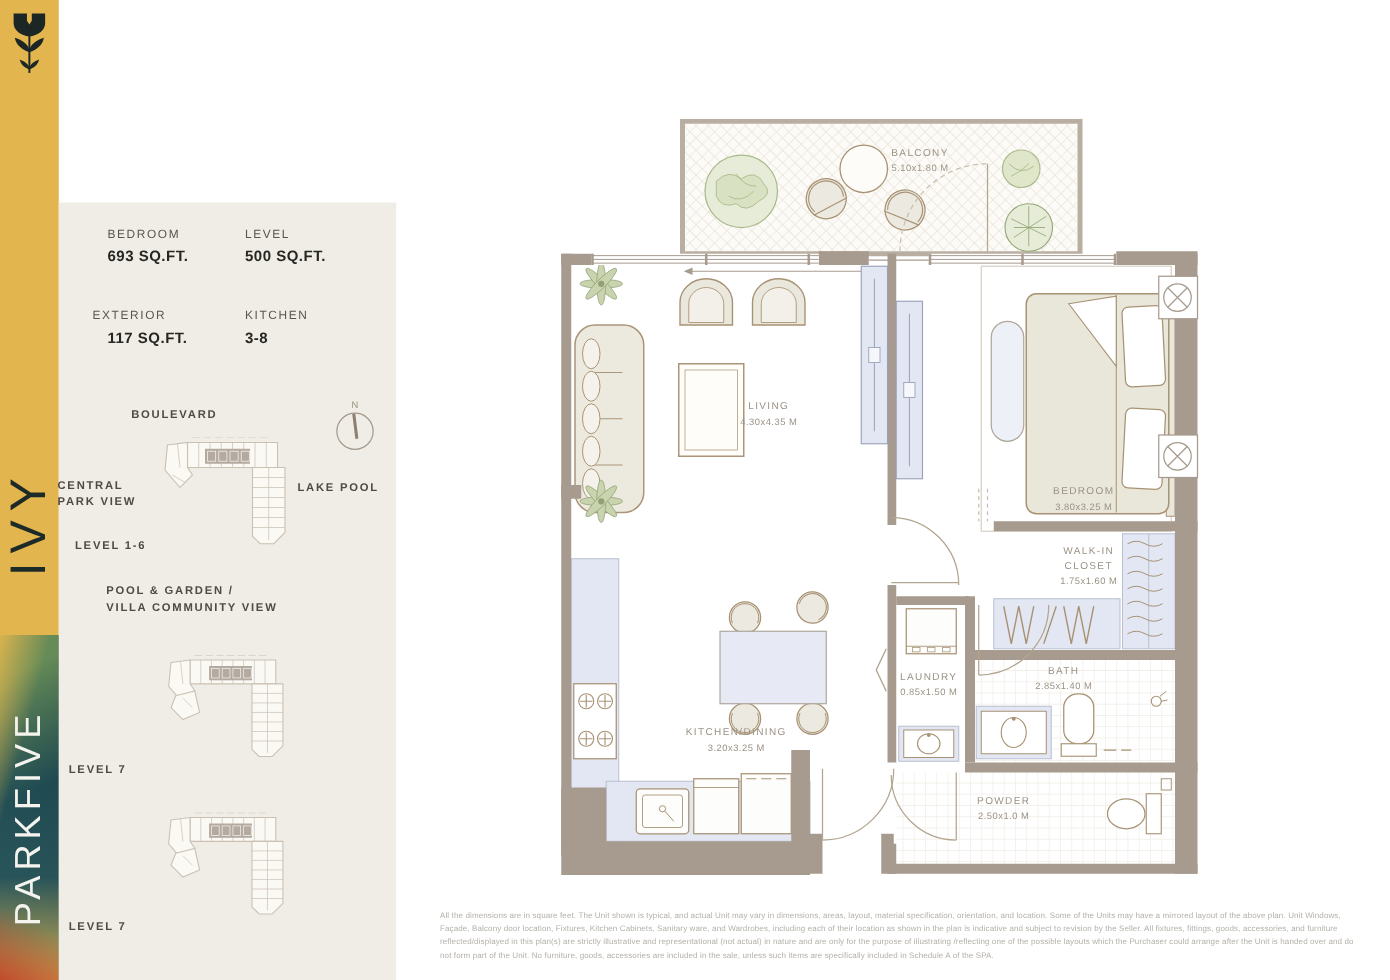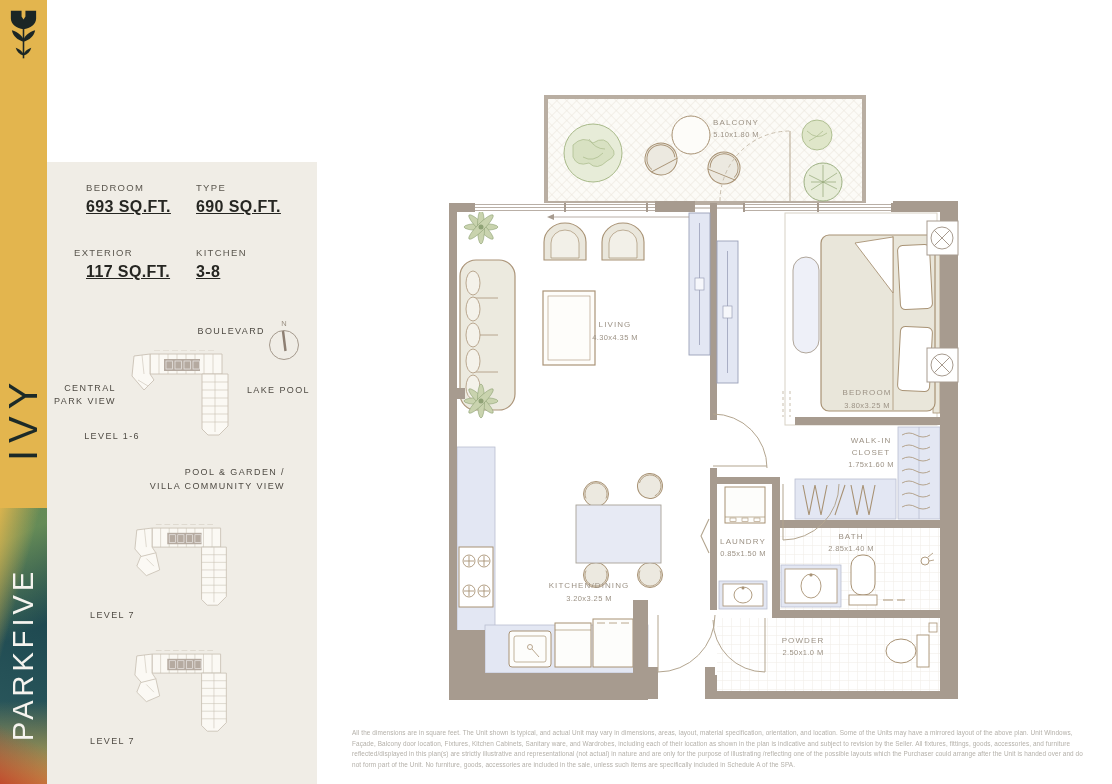--- a/index.html
+++ b/index.html
@@ -21,22 +21,22 @@
   #project-name{left:0;top:535px;width:47px;height:238px;font-size:29px;letter-spacing:4px;
     color:#f5f3ee;font-weight:500;line-height:47px;}
   
   #dark-box{left:47px;top:0;width:218px;height:162px;background:#1b2625;color:#f1efe9;}
   #type-label{left:39px;top:24px;font-size:9.5px;letter-spacing:2.2px;color:#c9c7bf;font-weight:500;}
   #type-number{left:36px;top:36px;font-size:64px;font-weight:400;letter-spacing:2px;color:#f1efe9;}
   #bhk{left:39px;top:115px;font-size:21px;letter-spacing:1px;font-weight:500;color:#f1efe9;}
   
   #beige-panel{left:47px;top:162px;width:270px;height:622px;background:#f0ede6;}
   .stat-label{font-size:9.5px;letter-spacing:1.3px;color:#5a564e;font-weight:500;}
-  .stat-value{font-size:16px;letter-spacing:.4px;color:#262622;font-weight:600;text-decoration:underline;}
-  .kp-label{font-size:9px;letter-spacing:1.4px;color:#4f4b44;font-weight:400;text-align:right;}
+  .stat-value{font-size:12px;letter-spacing:.4px;color:#262622;font-weight:600;}
+  .kp-label{font-size:9px;letter-spacing:1.4px;color:#4f4b44;font-weight:700;text-align:left;}
   
   .rlbl{font-family:"Liberation Sans",sans-serif;font-size:8px;fill:#9c9285;
         letter-spacing:1.1px;text-anchor:middle;font-weight:500;}
   .rdim{font-family:"Liberation Sans",sans-serif;font-size:7.5px;fill:#9c9285;
         letter-spacing:.4px;text-anchor:middle;}
   #disclaimer{left:352px;top:722px;width:740px;font-size:6.4px;line-height:1.62;
     color:#b4b0a9;letter-spacing:.1px;}
 </style>
 </head>
 <body>
@@ -58,22 +58,22 @@
   </svg>
 
   <div id="tower-name" class="abs vtext">IVY</div>
   <div id="project-name" class="abs vtext">PARKFIVE</div>
 
 
   <div id="beige-panel" class="abs"></div>
 
   <div class="abs stat-label" style="left:86px;top:182px">BEDROOM</div>
   <div class="abs stat-value" style="left:86px;top:198px">693 SQ.FT.</div>
-  <div class="abs stat-label" style="left:196px;top:182px">TYPE</div>
-  <div class="abs stat-value" style="left:196px;top:198px">690 SQ.FT.</div>
+  <div class="abs stat-label" style="left:196px;top:182px">LEVEL</div>
+  <div class="abs stat-value" style="left:196px;top:198px">500 SQ.FT.</div>
   <div class="abs stat-label" style="left:74px;top:247px">EXTERIOR</div>
   <div class="abs stat-value" style="left:86px;top:263px">117 SQ.FT.</div>
   <div class="abs stat-label" style="left:196px;top:247px">KITCHEN</div>
   <div class="abs stat-value" style="left:196px;top:263px">3-8</div>
 
   <div class="abs kp-label" style="left:105px;top:326px;width:160px">BOULEVARD</div>
 
   <svg class="abs" style="left:262px;top:316px" width="44" height="50" viewBox="0 0 44 50">
     <text x="22" y="10" text-anchor="middle" font-size="7.5" fill="#9b9183" font-family="Liberation Sans">N</text>
     <circle cx="22" cy="29" r="14.5" fill="none" stroke="#a59a8d" stroke-width="1"></circle>

